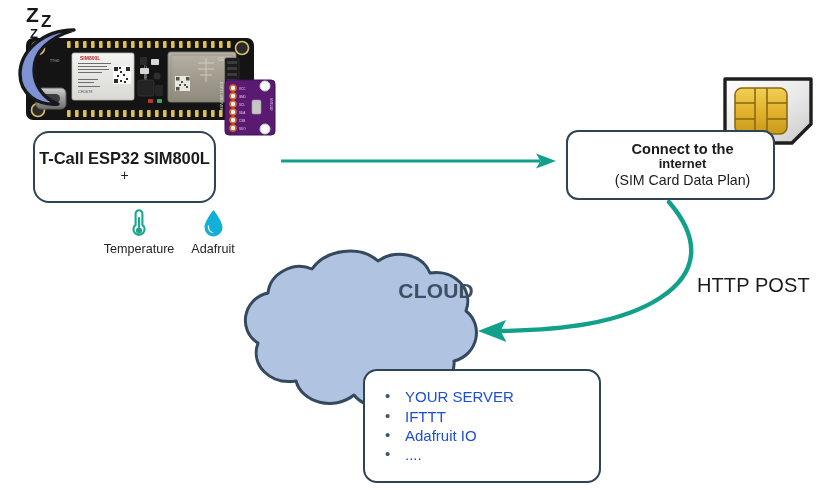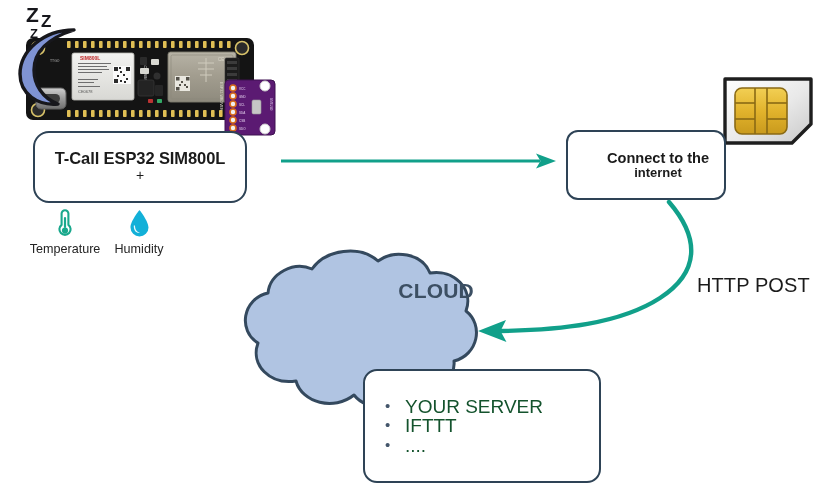--- a/index.html
+++ b/index.html
@@ -28,21 +28,21 @@
     border-radius: 14px;
     display: flex;
     flex-direction: column;
     align-items: center;
     justify-content: center;
     color: #1b1b1b;
   }
   
   #device-box {
     left: 33px; top: 131px;
-    width: 214px; height: 72px;
+    width: 183px; height: 72px;
     border-radius: 16px;
   }
   #device-box .l1 {
     font-weight: bold;
     font-size: 16.5px;
     letter-spacing: -0.1px;
     line-height: 1.05;
     white-space: nowrap;
   }
   #device-box .l2 {
@@ -53,21 +53,21 @@
   #device-box .l3 {
     font-size: 15.5px;
     line-height: 1.15;
     margin-top: 1px;
     white-space: nowrap;
   }
 
   
   #internet-box {
     left: 566px; top: 130px;
-    width: 160px; height: 70px;
+    width: 209px; height: 70px;
     border-radius: 12px;
     line-height: 1.12;
     padding-left: 24px;
   }
   #internet-box .t1 {
     font-weight: bold;
     font-size: 14.6px;
     text-align: center;
     white-space: nowrap;
   }
@@ -90,23 +90,23 @@
     border-radius: 14px;
     align-items: flex-start;
     justify-content: center;
     padding: 4px 0 4px 18px;
   }
   #services-box ul {
     margin: 0; padding: 0;
     list-style: none;
   }
   #services-box li {
-    font-size: 19px;
+    font-size: 15px;
     line-height: 19.4px;
-    color: #14532d;
+    color: #1d4ed8;
     white-space: nowrap;
     position: relative;
     padding-left: 22px;
   }
   #services-box li::before {
     content: "•";
     position: absolute;
     left: 2px;
     top: -1px;
     color: #44566b;
@@ -142,21 +142,21 @@
     color: #1b1b1b;
     white-space: nowrap;
     letter-spacing: 0.1px;
   }
 
   
   #sensor-row {
     left: 28px; top: 206px;
     width: 222px;
     display: flex;
-    justify-content: flex-start;
+    justify-content: flex-end;
     align-items: flex-end;
   }
   .sensor {
     display: flex;
     flex-direction: column;
     align-items: center;
     width: 74px;
   }
   .sensor .glyph { height: 33px; display: flex; align-items: center; justify-content: center; }
   .sensor .cap {
@@ -410,21 +410,21 @@
       <div class="cap">Temperature</div>
     </div>
 
     <div class="sensor">
       <div class="glyph">
         <svg width="23" height="30" viewBox="0 0 23 30" xmlns="http://www.w3.org/2000/svg">
           <path d="M11.5 2 C 11.5 2, 2.5 13.2, 2.5 19.4 A9 9 0 0 0 20.5 19.4 C 20.5 13.2, 11.5 2, 11.5 2 Z" fill="#12b0d8"></path>
           <path d="M7 17.5 C 7 21.8, 9 24.2, 12.2 24.8 C 8 25.6, 5.6 22.4, 5.8 17.6 Z" fill="#ffffff" opacity="0.92"></path>
         </svg>
       </div>
-      <div class="cap">Humidity</div>
+      <div class="cap">Adafruit</div>
     </div>
 
   </div>
 
   <div class="abs" style="left:722px; top:76px;">
     <svg width="92" height="70" viewBox="0 0 92 70" xmlns="http://www.w3.org/2000/svg">
       <defs>
         <linearGradient id="simBody" x1="0" y1="0" x2="1" y2="1">
           <stop offset="0%" stop-color="#ffffff"></stop>
           <stop offset="55%" stop-color="#e9e9e9"></stop>
@@ -445,20 +445,21 @@
         <line x1="45" y1="43" x2="65" y2="43"></line>
         <line x1="33" y1="12" x2="33" y2="58"></line>
         <line x1="45" y1="12" x2="45" y2="58"></line>
       </g>
     </svg>
   </div>
 
   <div class="box" id="internet-box">
     <div class="t1">Connect to the</div>
     <div class="t2">internet</div>
+    <div class="t3">(SIM Card Data Plan)</div>
   </div>
 
   <div class="abs" id="cloud-wrap">
     <svg width="258" height="175" viewBox="0 0 258 175" xmlns="http://www.w3.org/2000/svg">
       <path d="M78 26
                C 92 6, 126 2, 144 18
                C 160 6, 188 10, 196 30
                C 220 26, 240 46, 232 68
                C 250 82, 244 112, 220 118
                C 222 140, 198 156, 176 146
@@ -470,20 +471,21 @@
     </svg>
   </div>
   <div class="abs" id="cloud-text">
     <div>CLOUD</div>
   </div>
 
   <div class="box" id="services-box">
     <ul>
       <li>YOUR SERVER</li>
       <li>IFTTT</li>
+      <li>Adafruit IO</li>
       <li>....</li>
     </ul>
   </div>
 
   <svg id="vector-layer" viewBox="0 0 828 490" xmlns="http://www.w3.org/2000/svg">
 
     <g>
       <line x1="281" y1="161" x2="540" y2="161" stroke="#11a08a" stroke-width="3.2"></line>
       <path d="M556 161 L536 153.5 L540.5 161 L536 168.5 Z" fill="#11a08a"></path>
     </g>

